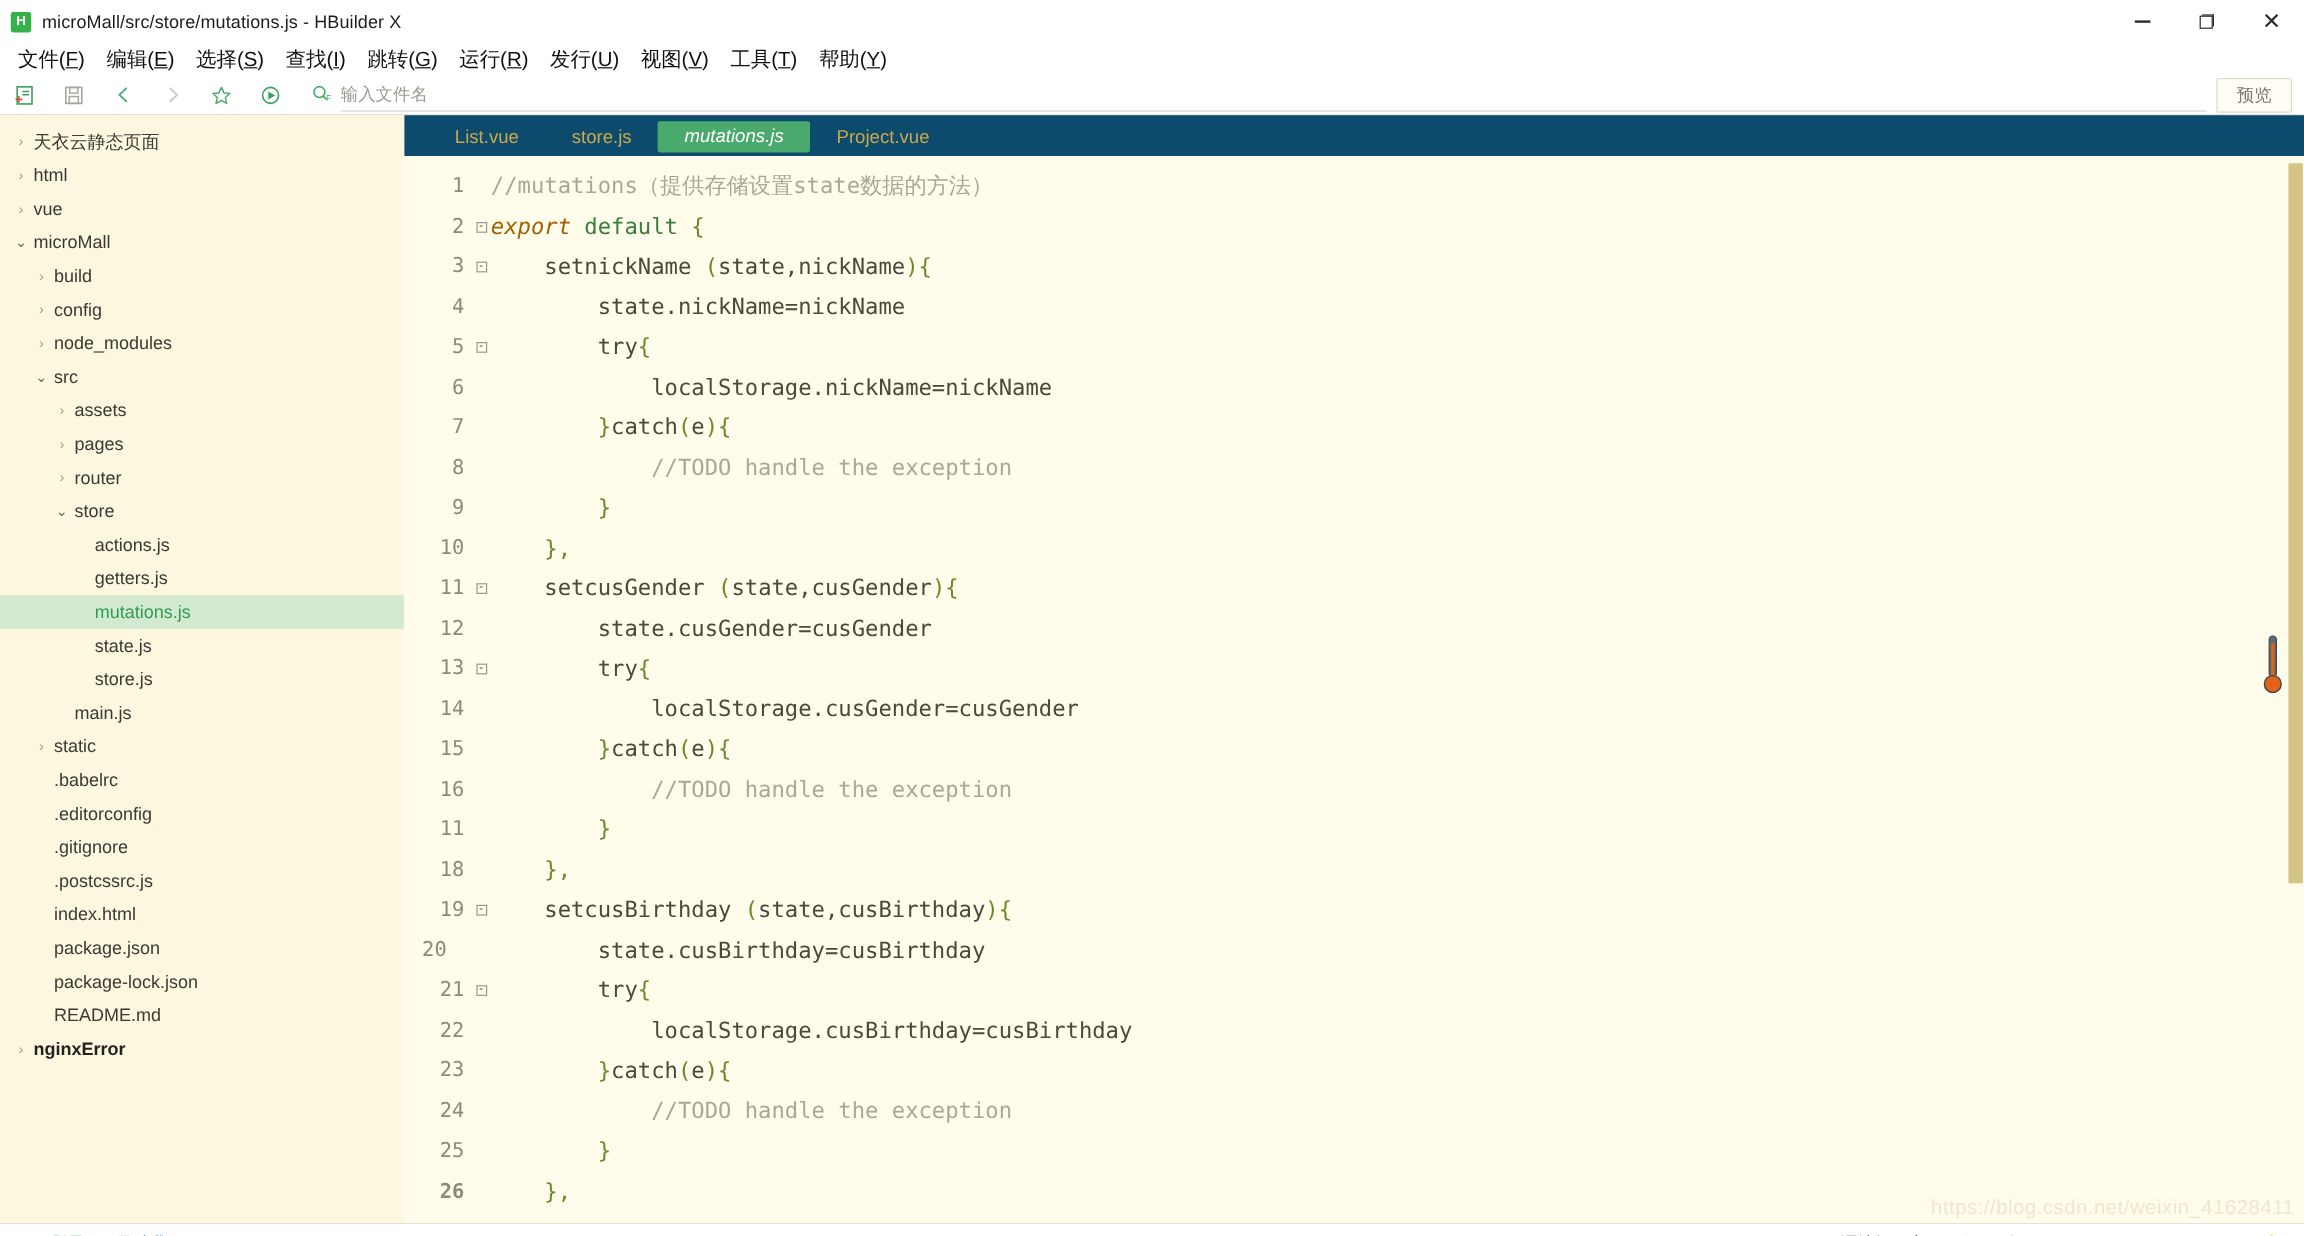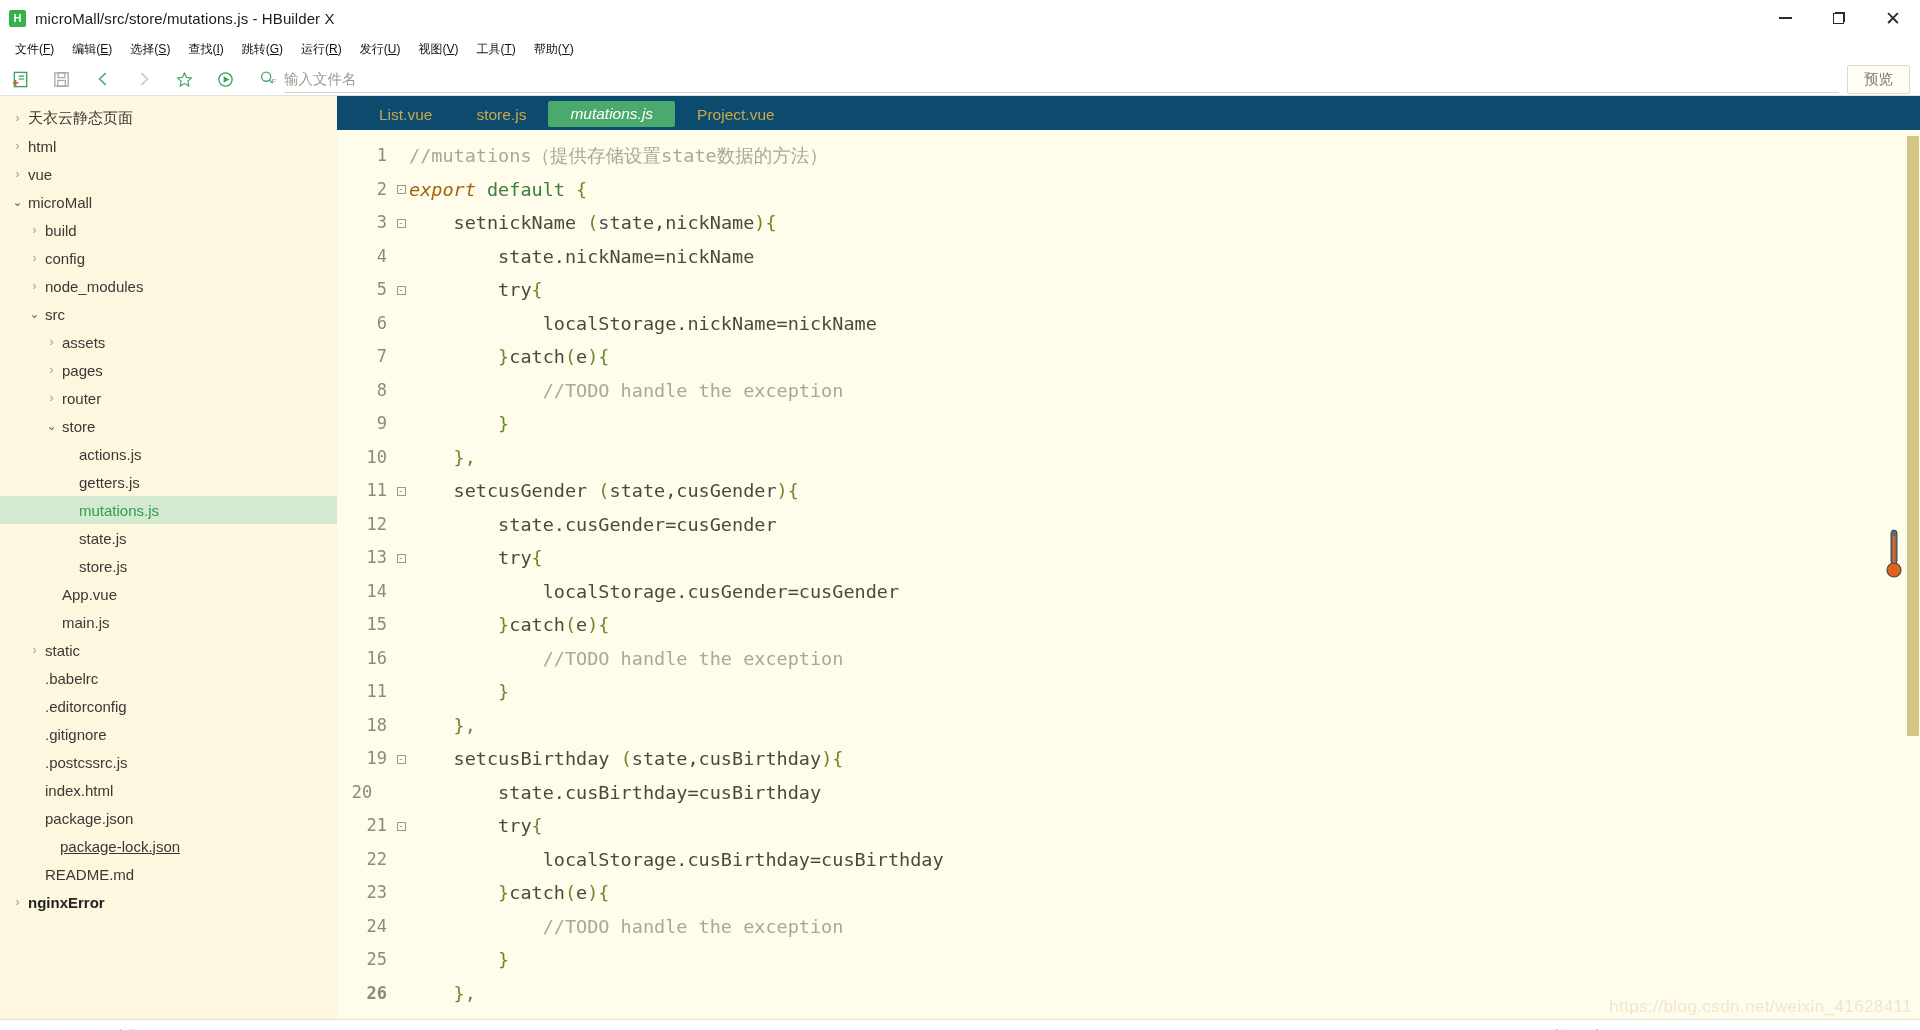--- a/index.html
+++ b/index.html
@@ -38,21 +38,21 @@
   .glyph-max::after {
     content: ""; position: absolute; right: 0; top: 0; width: 9px; height: 9px;
     border: 1.5px solid currentColor; border-left: none; border-bottom: none;
   }
   .glyph-close { font-size: 19px; line-height: 1; font-weight: 300; }
 
   
   .menubar {
     height: 27px; background: #ffffff;
     display: flex; align-items: center; padding-left: 6px;
-    font-size: 12px; color: #111;
+    font-size: 17px; color: #111;
   }
   .menu-item { padding: 3px 9px; white-space: nowrap; }
   .menu-item u { text-decoration: underline; }
 
   
   .toolbar {
     height: 33px; background: #ffffff;
     display: flex; align-items: center;
     border-bottom: 1px solid #e4e2d8;
     position: relative;
@@ -336,24 +336,20 @@
       <div class="tree-row" style="padding-left: 61px;">
         <span class="twisty none"></span>
         <span class="tree-label">state.js</span>
       </div>
       <div class="tree-row" style="padding-left: 61px;">
         <span class="twisty none"></span>
         <span class="tree-label">store.js</span>
       </div>
       <div class="tree-row" style="padding-left: 44px;">
         <span class="twisty none"></span>
-        <span class="tree-label">App.vue</span>
-      </div>
-      <div class="tree-row" style="padding-left: 44px;">
-        <span class="twisty none"></span>
         <span class="tree-label">main.js</span>
       </div>
       <div class="tree-row" style="padding-left: 27px;">
         <span class="twisty ">›</span>
         <span class="tree-label">static</span>
       </div>
       <div class="tree-row" style="padding-left: 27px;">
         <span class="twisty none"></span>
         <span class="tree-label">.babelrc</span>
       </div>
@@ -370,21 +366,21 @@
         <span class="tree-label">.postcssrc.js</span>
       </div>
       <div class="tree-row" style="padding-left: 27px;">
         <span class="twisty none"></span>
         <span class="tree-label">index.html</span>
       </div>
       <div class="tree-row" style="padding-left: 27px;">
         <span class="twisty none"></span>
         <span class="tree-label">package.json</span>
       </div>
-      <div class="tree-row" style="padding-left: 42px; text-decoration: underline;">
+      <div class="tree-row" style="padding-left: 27px;">
         <span class="twisty none"></span>
         <span class="tree-label">package-lock.json</span>
       </div>
       <div class="tree-row" style="padding-left: 27px;">
         <span class="twisty none"></span>
         <span class="tree-label">README.md</span>
       </div>
       <div class="tree-row bold" style="padding-left: 10px;">
         <span class="twisty ">›</span>
         <span class="tree-label">nginxError</span>

